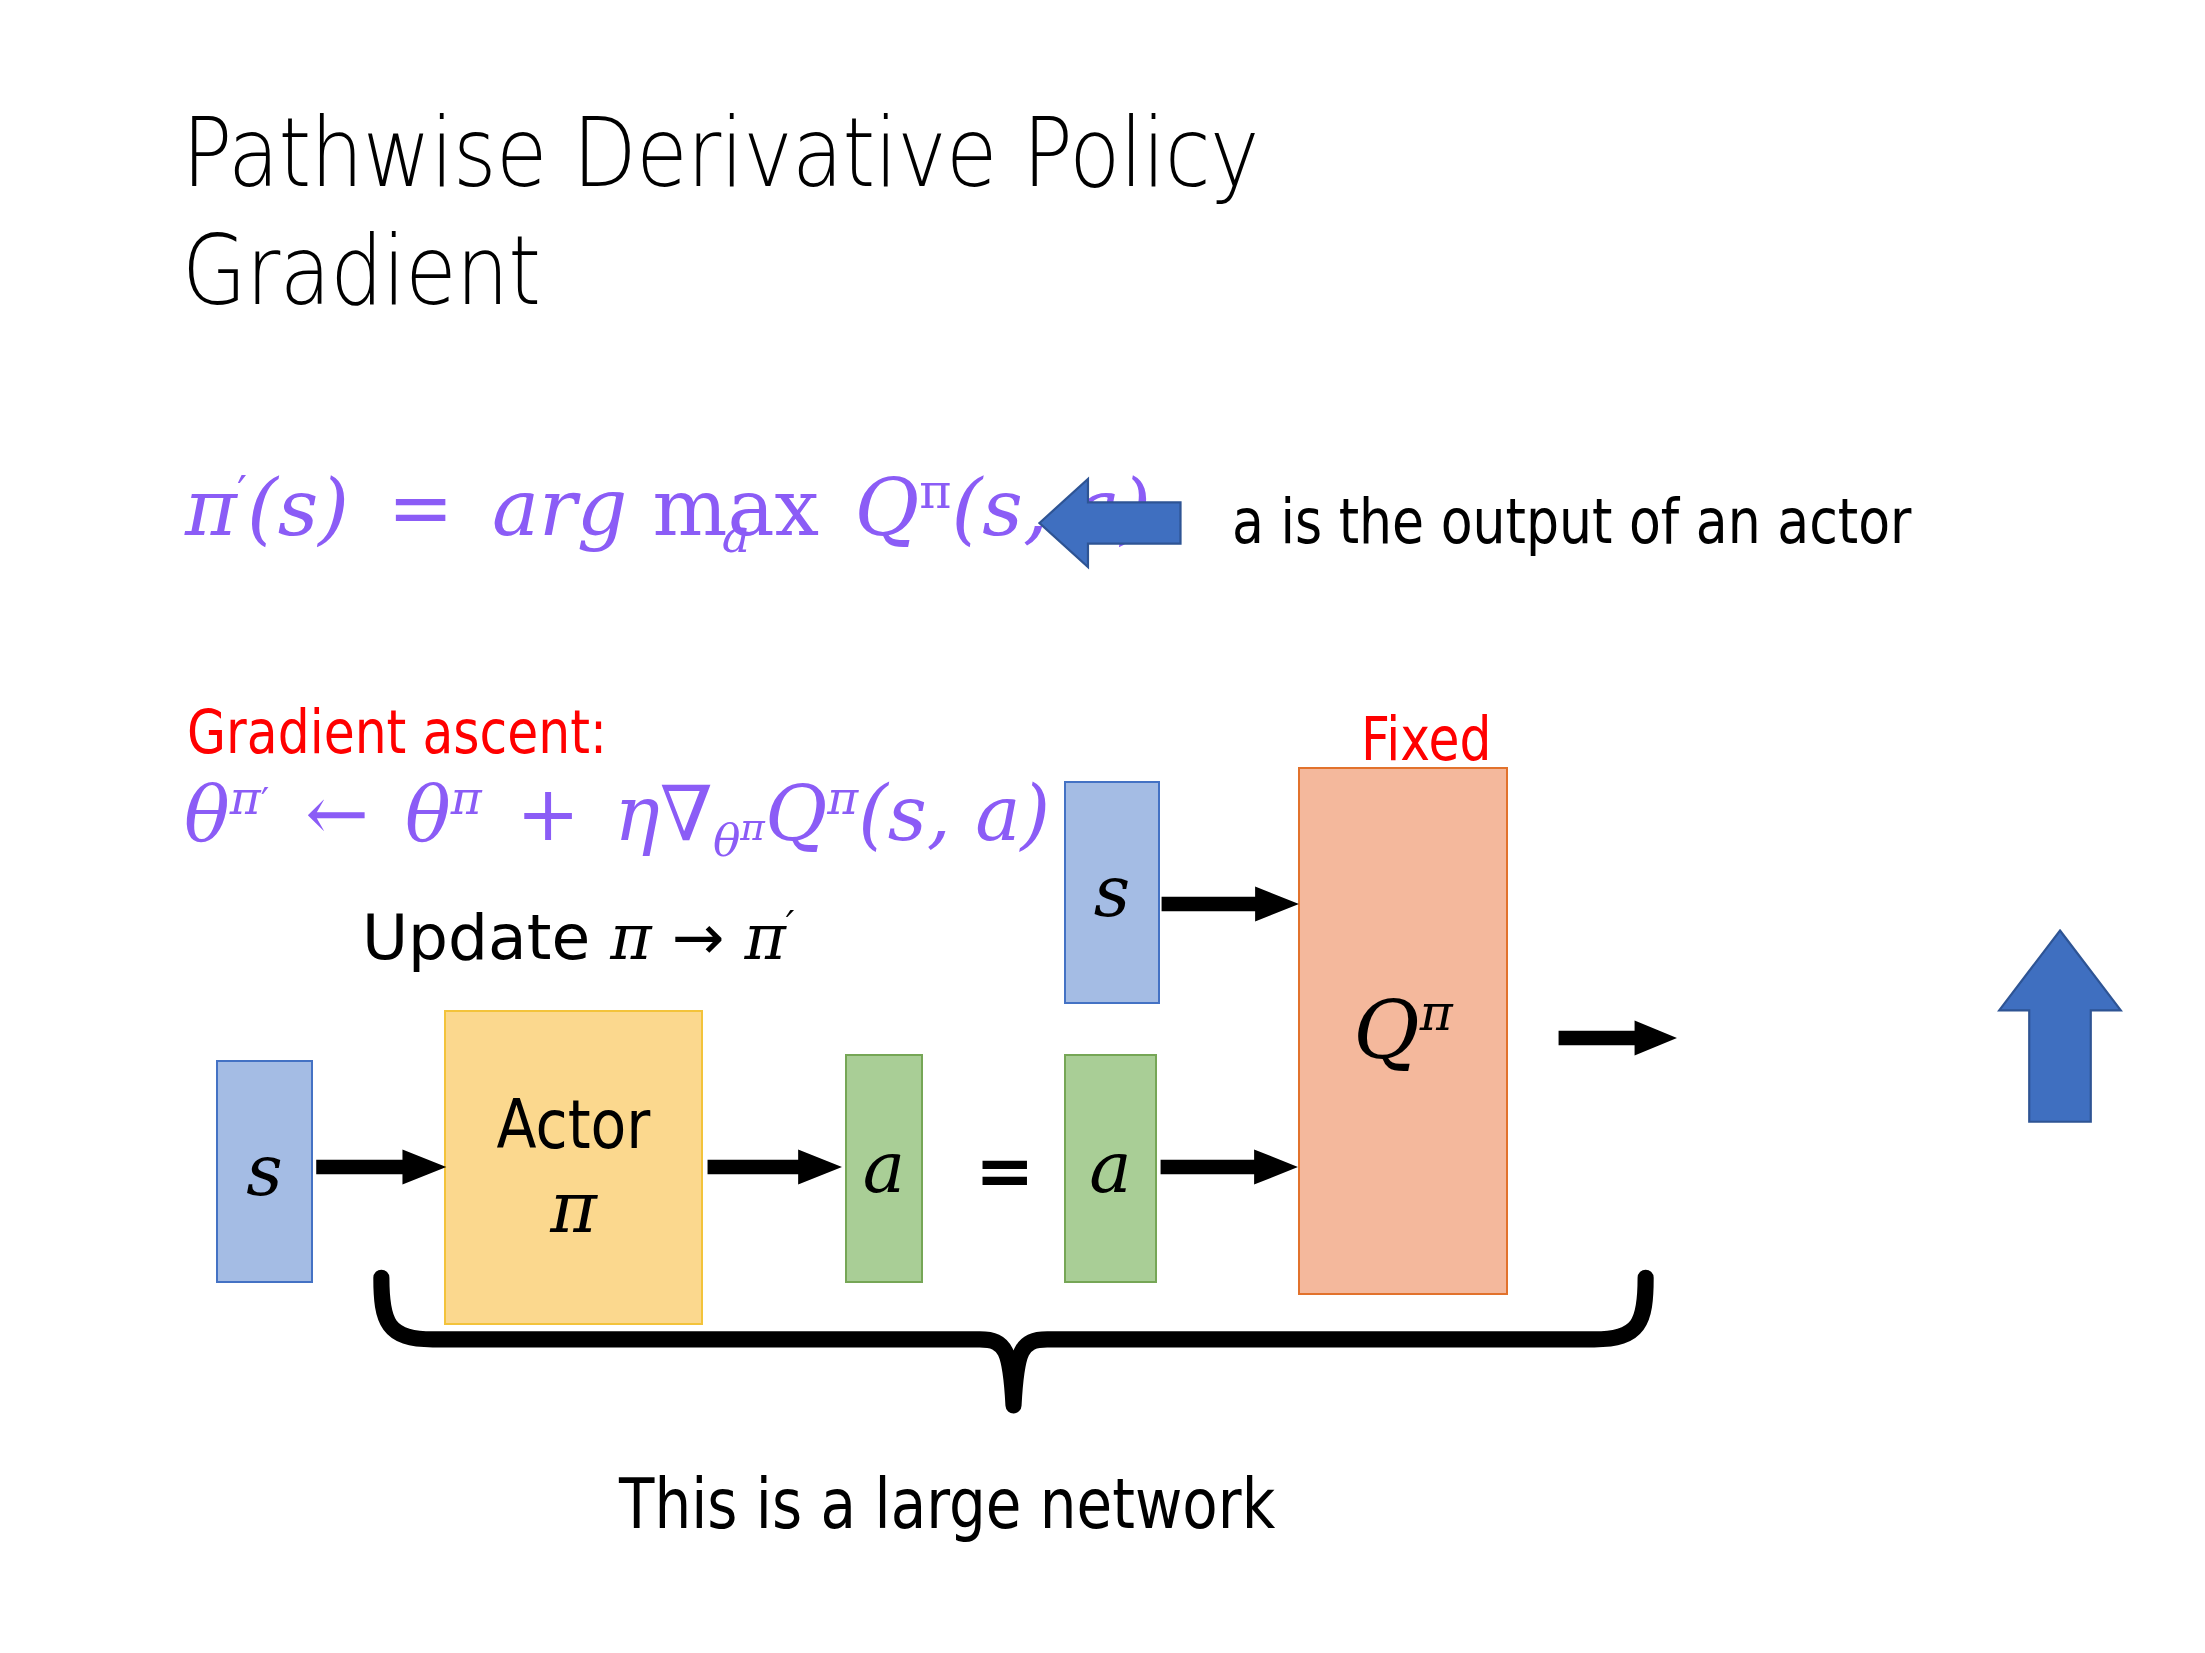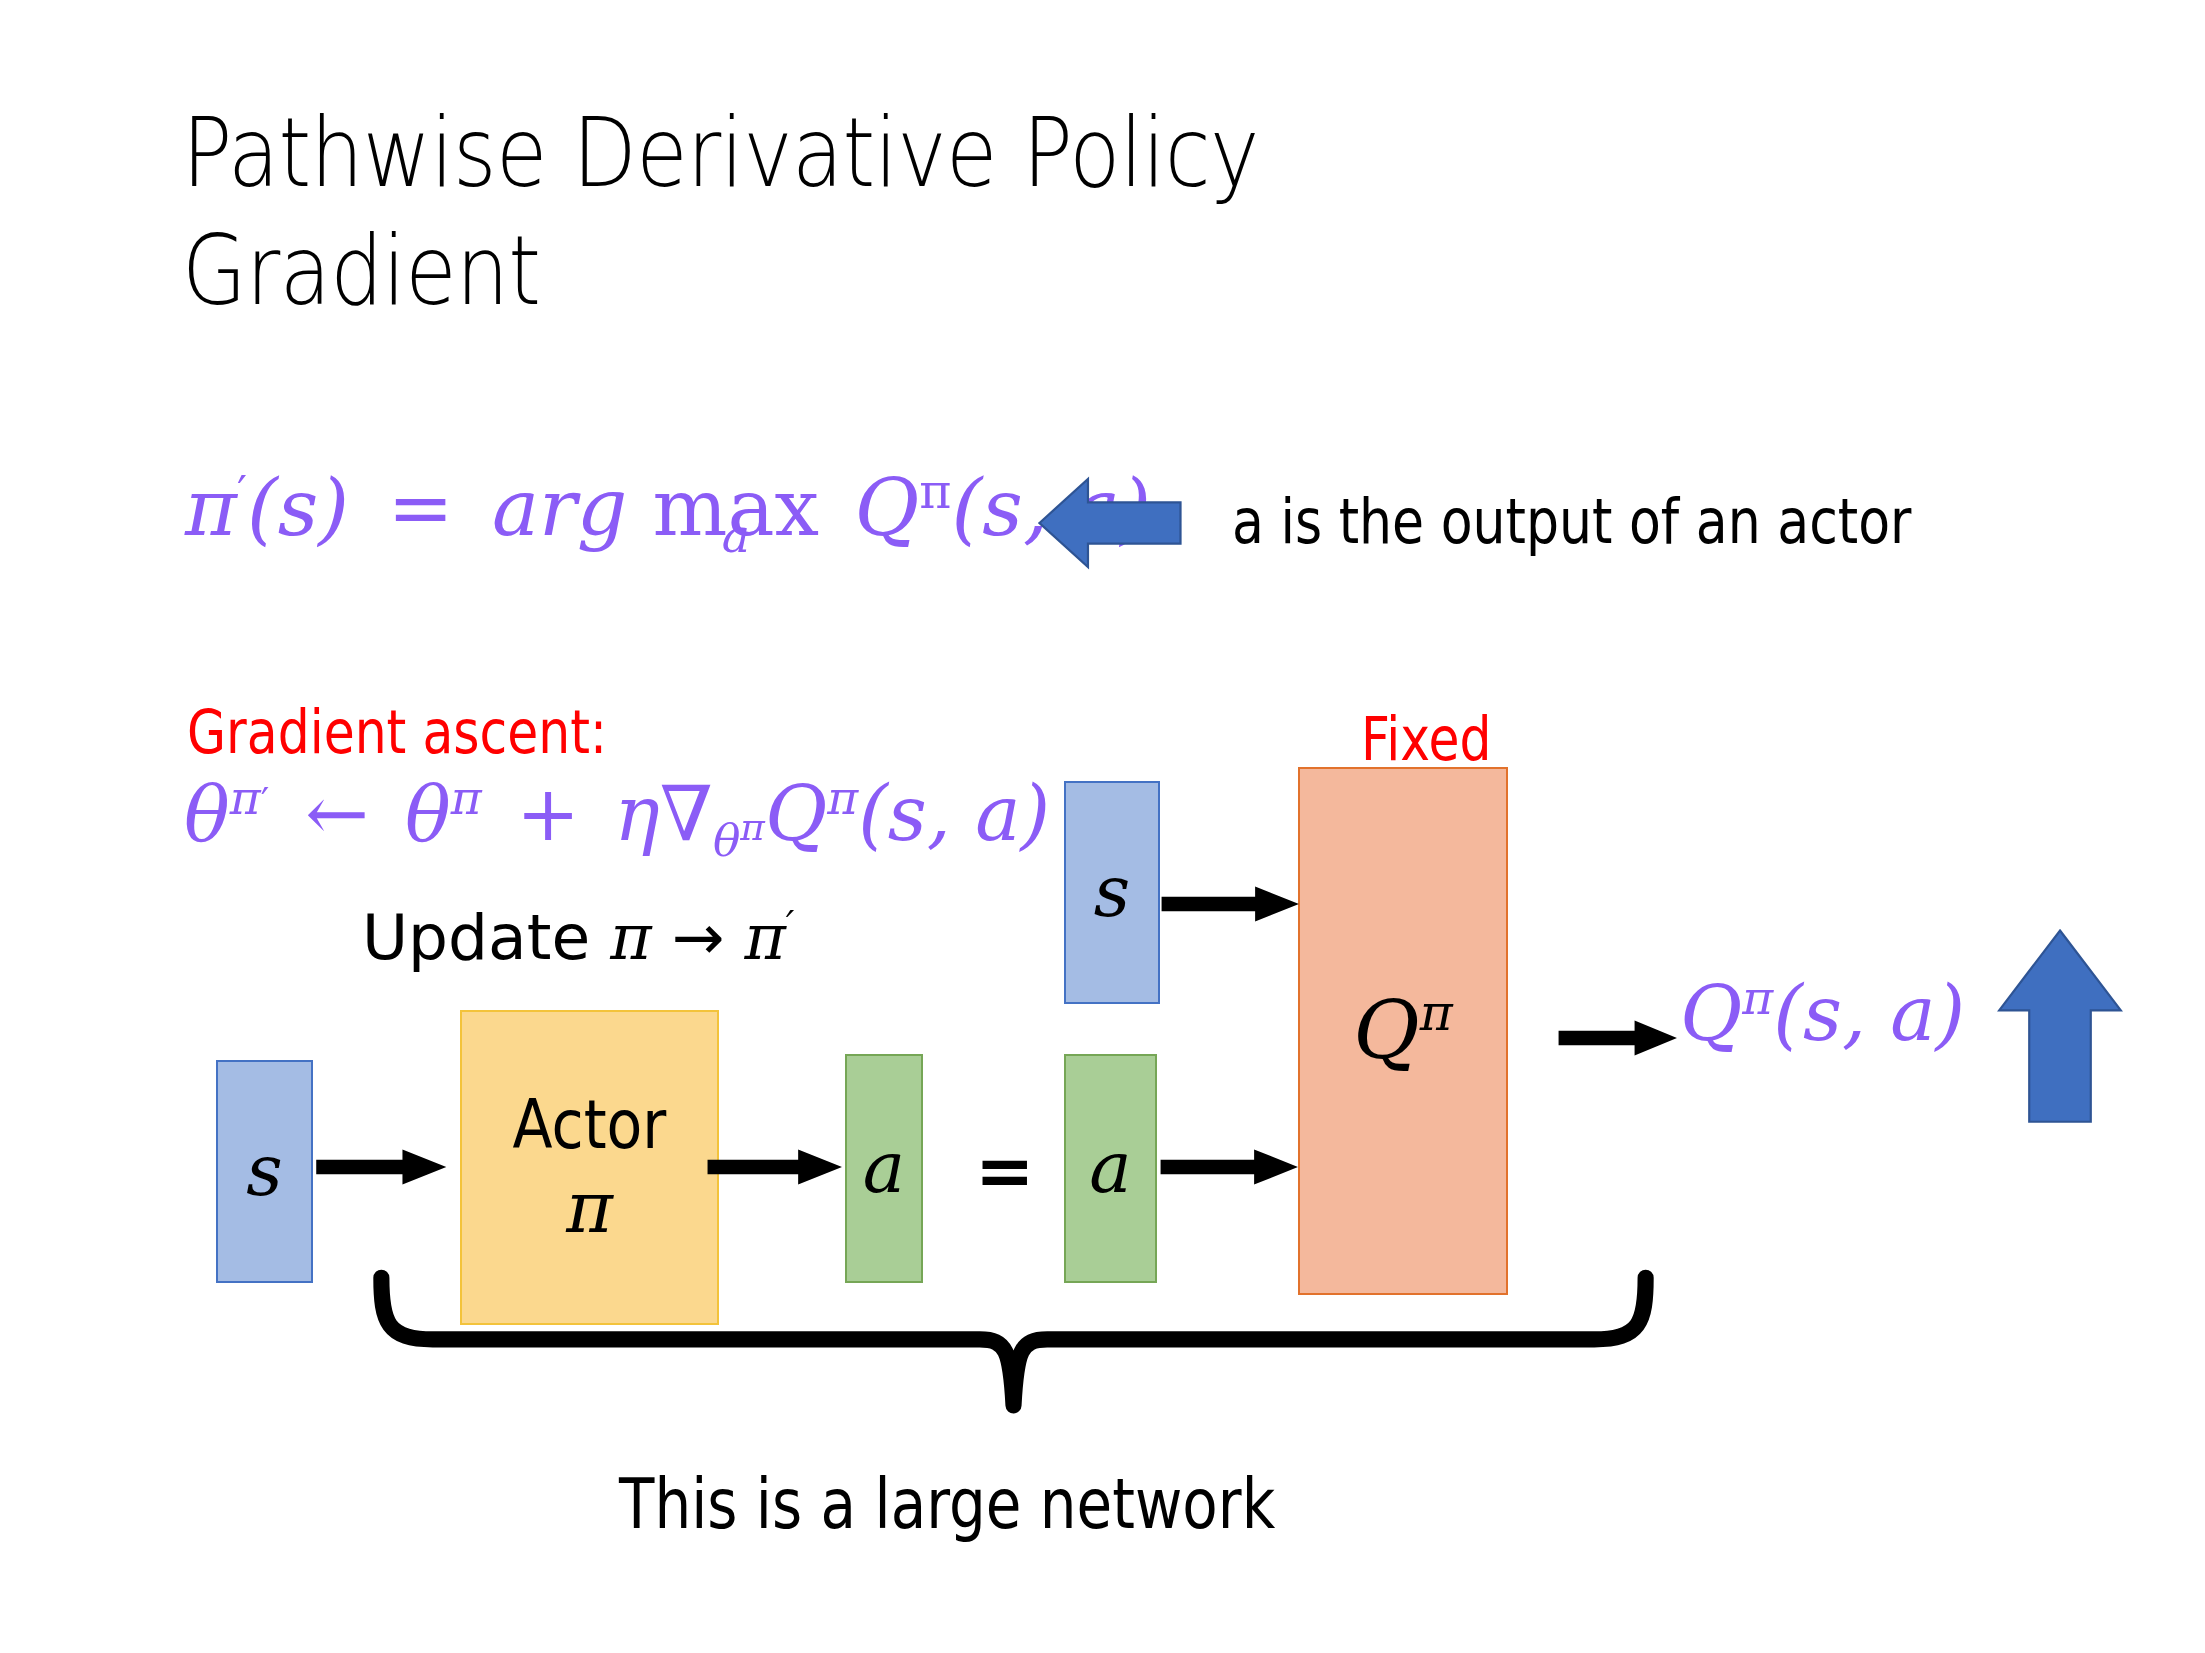--- a/index.html
+++ b/index.html
@@ -164,21 +164,21 @@
   .box .label.sans {
     font-family: "DejaVu Sans", sans-serif;
     font-style: normal;
     font-size: 68px;
     transform: scaleX(0.86);
   }
 
   #box-s-top    { left: 1064px; top: 781px; width: 96px; height: 223px; }
   #box-q        { left: 1298px; top: 767px; width: 210px; height: 528px; }
   #box-s-bottom { left: 216px;  top: 1060px; width: 97px; height: 223px; }
-  #box-actor    { left: 460px;  top: 1010px; width: 259px; height: 315px; }
+  #box-actor    { left: 444px;  top: 1010px; width: 259px; height: 315px; }
   #box-a-left   { left: 845px; top: 1054px; width: 78px; height: 229px; }
   #box-a-right  { left: 1064px; top: 1054px; width: 93px; height: 229px; }
 
   #box-q .label { font-size: 81px; }
 
   
   #equals-sign {
     left: 975px;
     top: 1129px;
     font-family: "DejaVu Sans", sans-serif;
@@ -297,23 +297,20 @@
       <path d="M0,16 L128,16 L128,2 L188,26 L128,50 L128,36 L0,36 Z" fill="#000000"></path>
     </svg>
   </div>
 
   <div class="abs" style="left:1558px; top:1019px; width:121px; height:38px;">
     <svg width="121" height="38" viewBox="0 0 164 52" xmlns="http://www.w3.org/2000/svg">
       <path d="M0,16 L104,16 L104,2 L162,26 L104,50 L104,36 L0,36 Z" fill="#000000"></path>
     </svg>
   </div>
 
-  <div class="abs math" id="q-output">
-    <span>Q</span><sup>π</sup><span>(s, a)</span>
-  </div>
 
   <div class="abs" id="up-arrow">
     <svg width="126" height="197" viewBox="0 0 172 268" xmlns="http://www.w3.org/2000/svg">
       <polygon points="86,3 169,112 128,112 128,264 44,264 44,112 3,112" fill="#3F6FC0" stroke="#2E5494" stroke-width="3"></polygon>
     </svg>
   </div>
 
   <div class="abs" id="brace">
     <svg width="1291" height="154" viewBox="0 0 1756 210" xmlns="http://www.w3.org/2000/svg">
       <path d="M16,12

